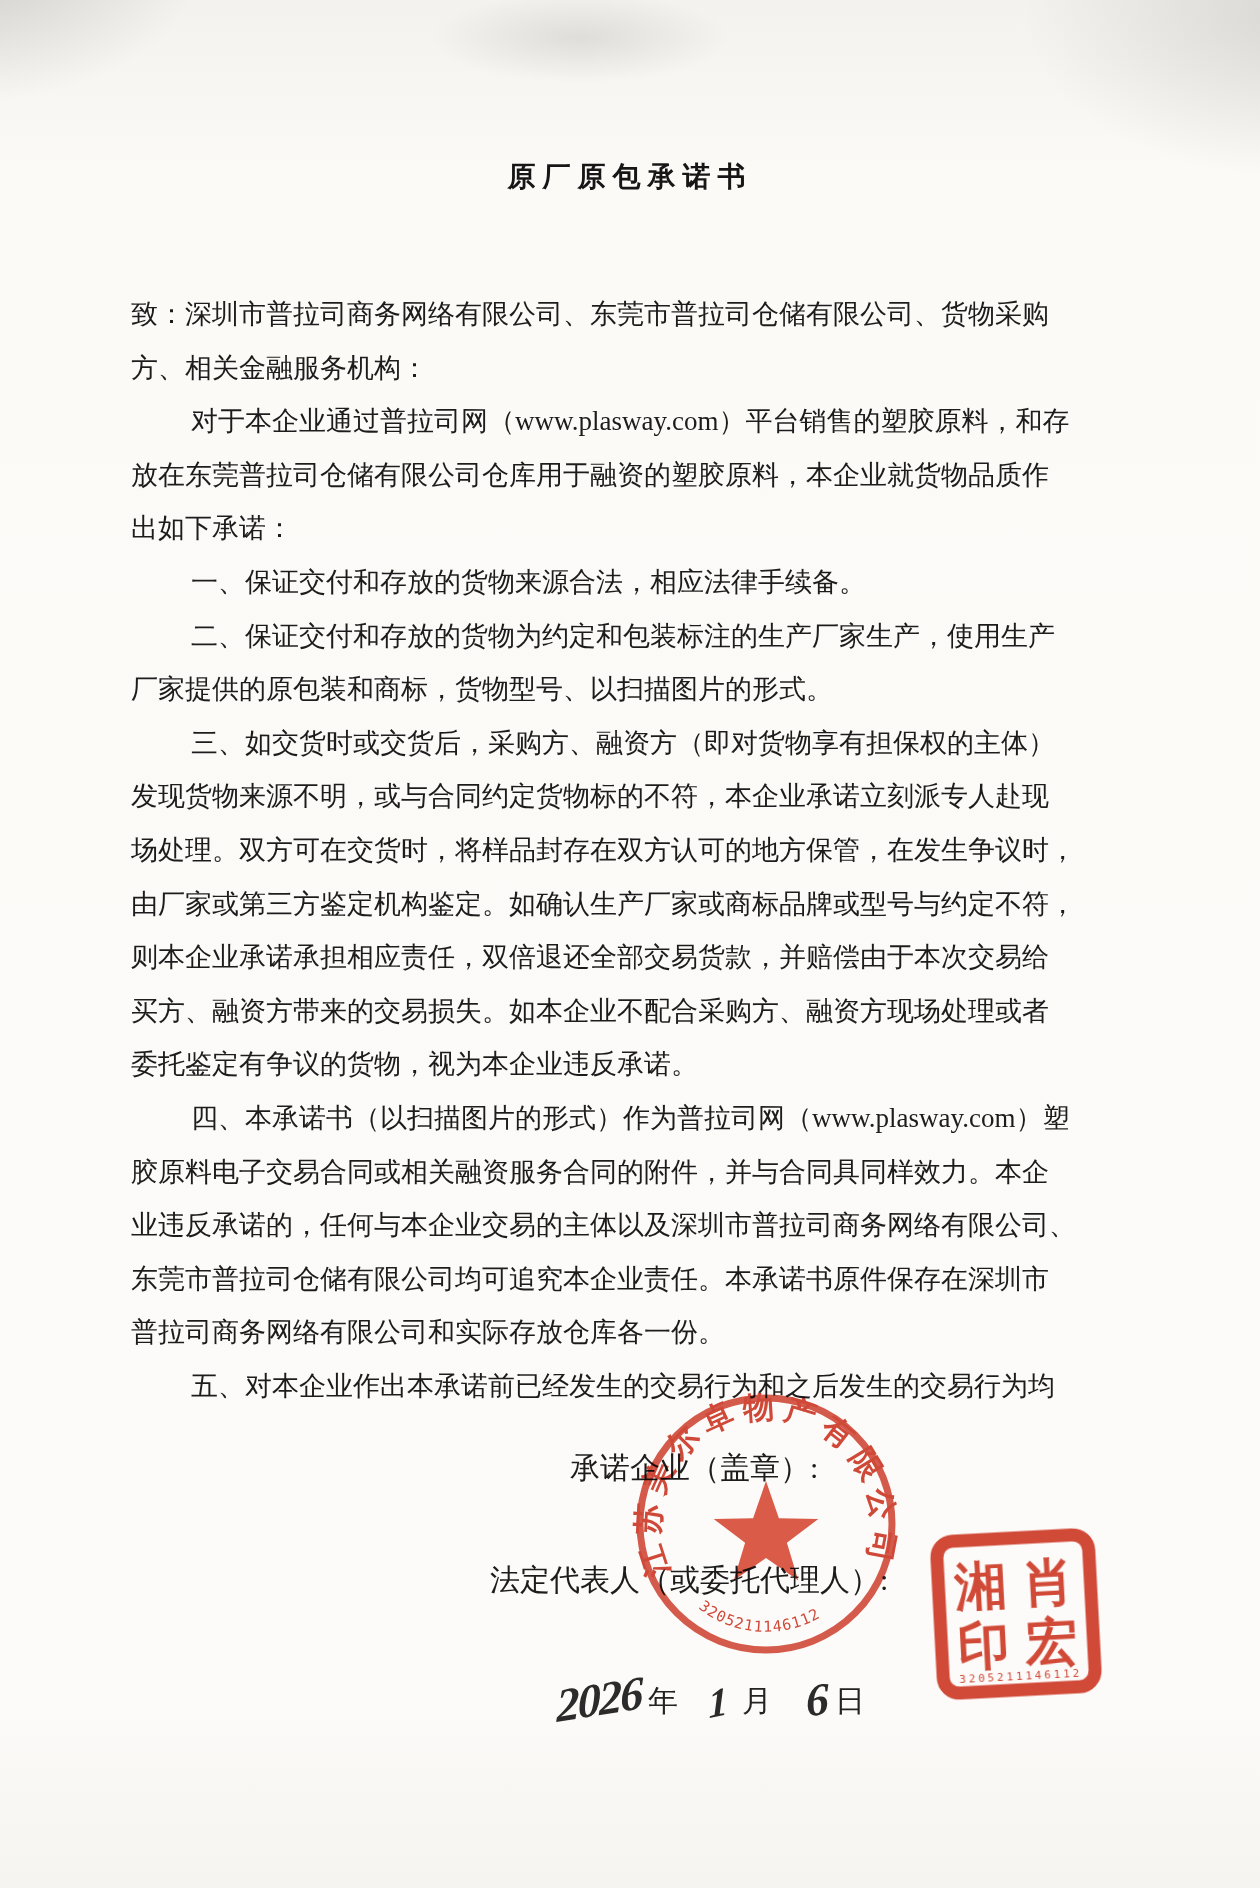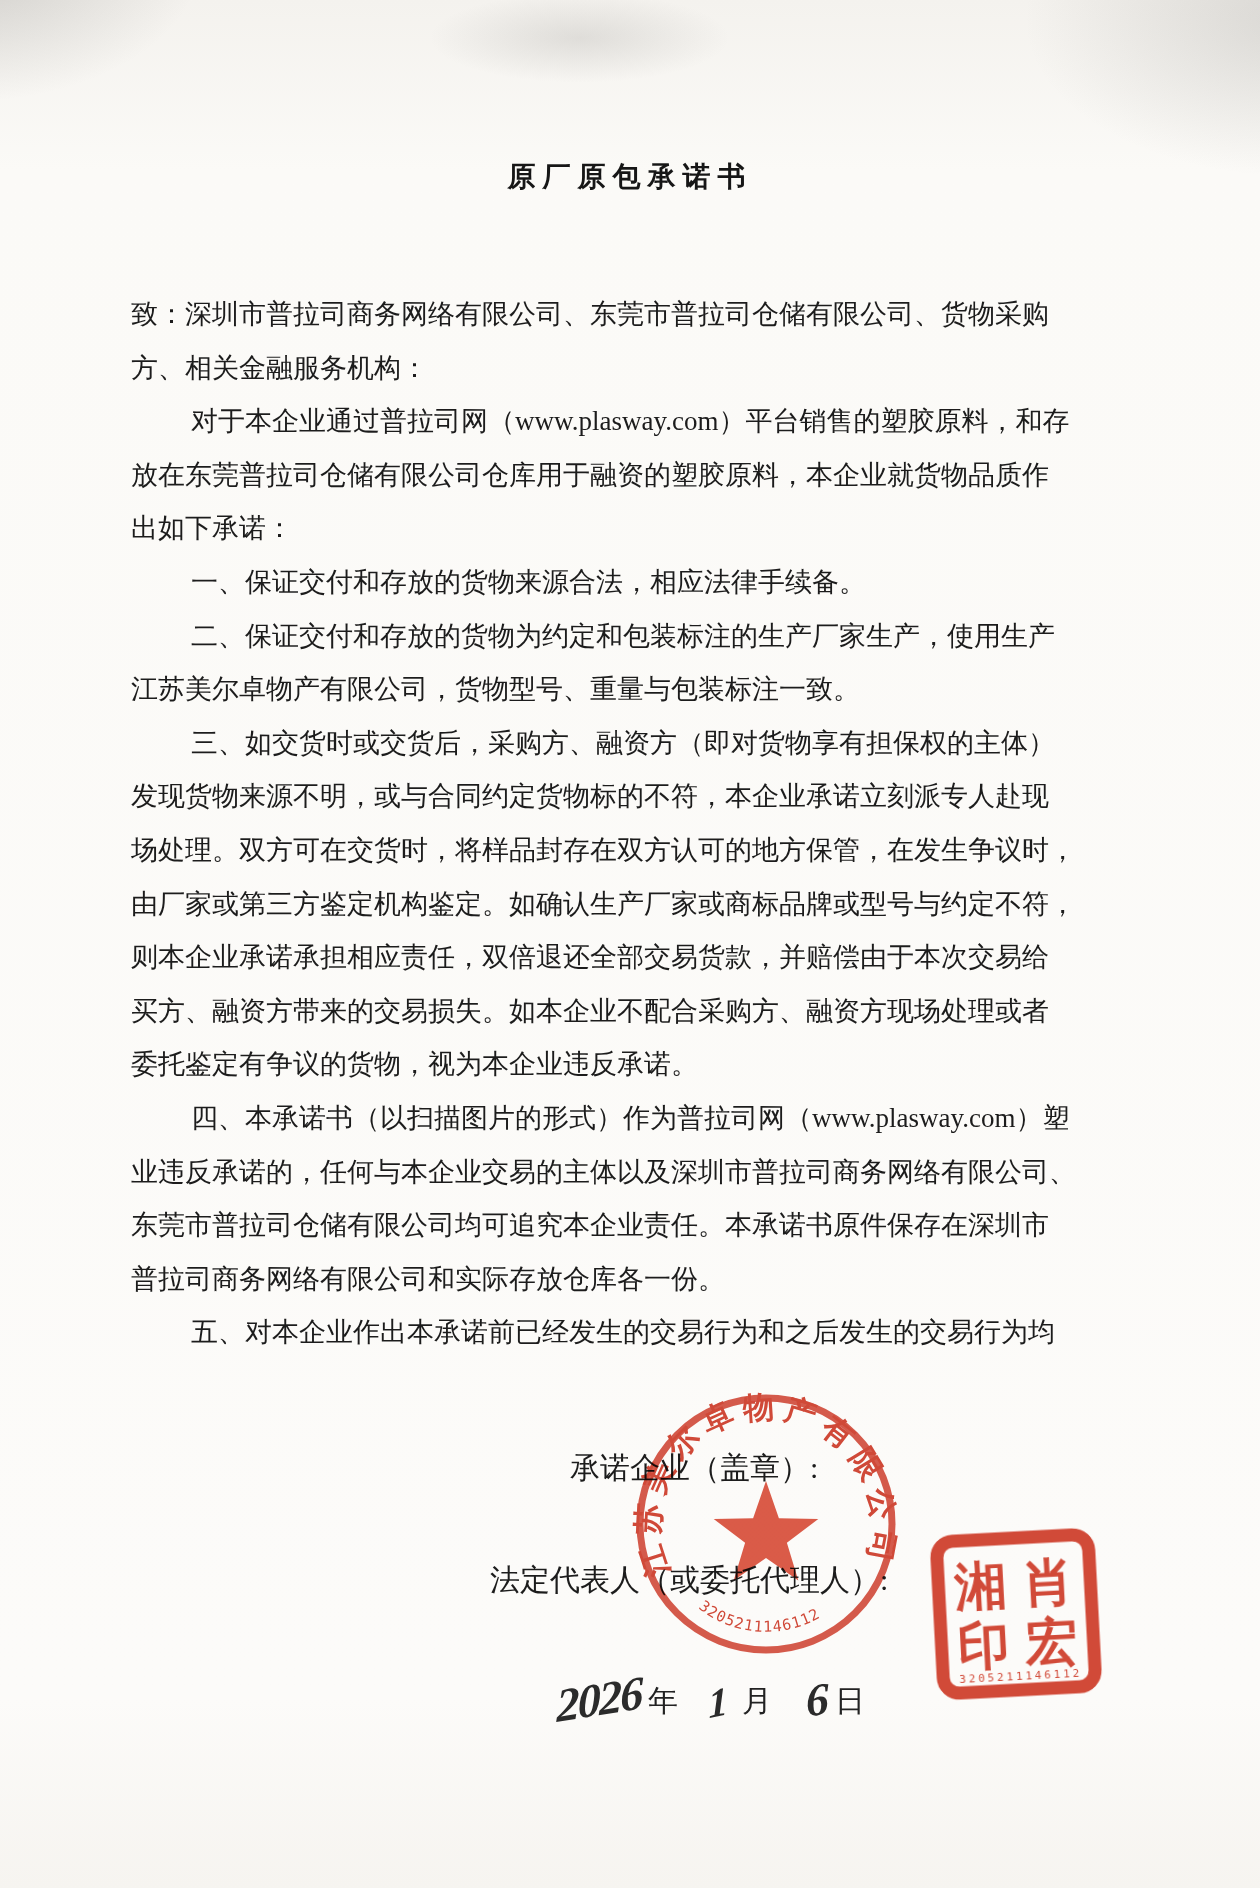--- a/index.html
+++ b/index.html
@@ -53,29 +53,30 @@
 
   <div class="body-text">
 
   <div class="line">致：深圳市普拉司商务网络有限公司、东莞市普拉司仓储有限公司、货物采购</div>
       <div class="line">方、相关金融服务机构：</div>
       <div class="line indent">对于本企业通过普拉司网（www.plasway.com）平台销售的塑胶原料，和存</div>
       <div class="line">放在东莞普拉司仓储有限公司仓库用于融资的塑胶原料，本企业就货物品质作</div>
       <div class="line">出如下承诺：</div>
       <div class="line indent">一、保证交付和存放的货物来源合法，相应法律手续备。</div>
       <div class="line indent">二、保证交付和存放的货物为约定和包装标注的生产厂家生产，使用生产</div>
-      <div class="line">江苏美尔卓物产有限公司，货物型号、重量与包装标注一致。</div>
+      <div class="line">厂家提供的原包装和商标，货物型号、以扫描图片的形式。</div>
       <div class="line indent">三、如交货时或交货后，采购方、融资方（即对货物享有担保权的主体）</div>
       <div class="line">发现货物来源不明，或与合同约定货物标的不符，本企业承诺立刻派专人赴现</div>
       <div class="line">场处理。双方可在交货时，将样品封存在双方认可的地方保管，在发生争议时，</div>
       <div class="line">由厂家或第三方鉴定机构鉴定。如确认生产厂家或商标品牌或型号与约定不符，</div>
       <div class="line">则本企业承诺承担相应责任，双倍退还全部交易货款，并赔偿由于本次交易给</div>
       <div class="line">买方、融资方带来的交易损失。如本企业不配合采购方、融资方现场处理或者</div>
       <div class="line">委托鉴定有争议的货物，视为本企业违反承诺。</div>
       <div class="line indent">四、本承诺书（以扫描图片的形式）作为普拉司网（www.plasway.com）塑</div>
+      <div class="line">胶原料电子交易合同或相关融资服务合同的附件，并与合同具同样效力。本企</div>
       <div class="line">业违反承诺的，任何与本企业交易的主体以及深圳市普拉司商务网络有限公司、</div>
       <div class="line">东莞市普拉司仓储有限公司均可追究本企业责任。本承诺书原件保存在深圳市</div>
       <div class="line">普拉司商务网络有限公司和实际存放仓库各一份。</div>
       <div class="line indent">五、对本企业作出本承诺前已经发生的交易行为和之后发生的交易行为均</div>
     </div>
 
   <div class="sig-company">承诺企业（盖章）:</div>
 
   <div class="sig-legal">法定代表人（或委托代理人）:</div>
 

